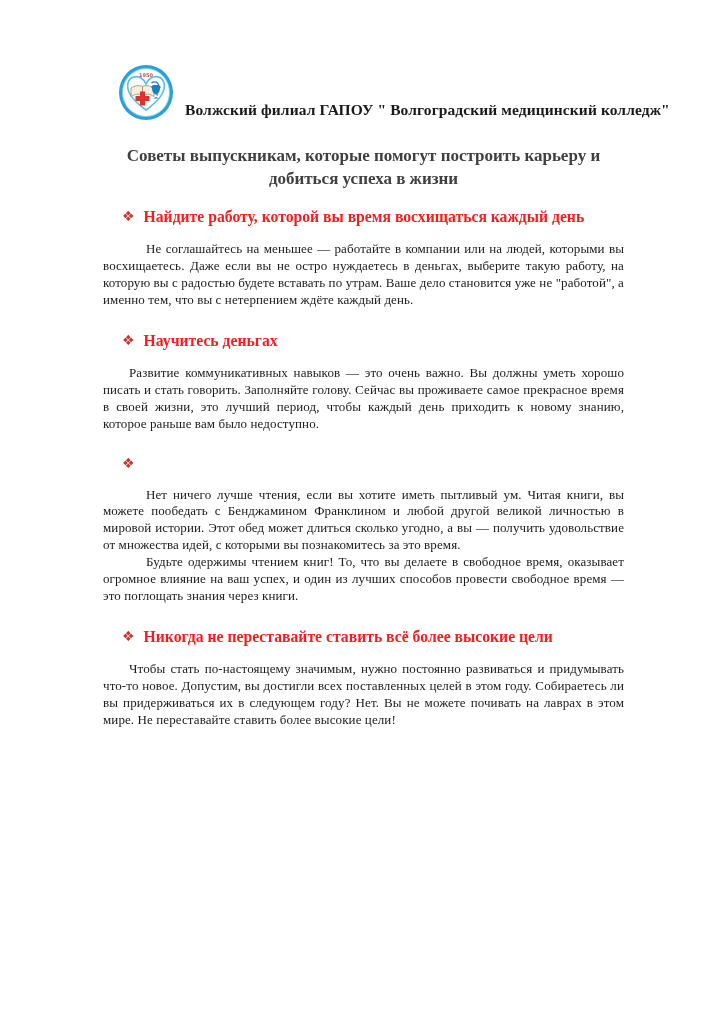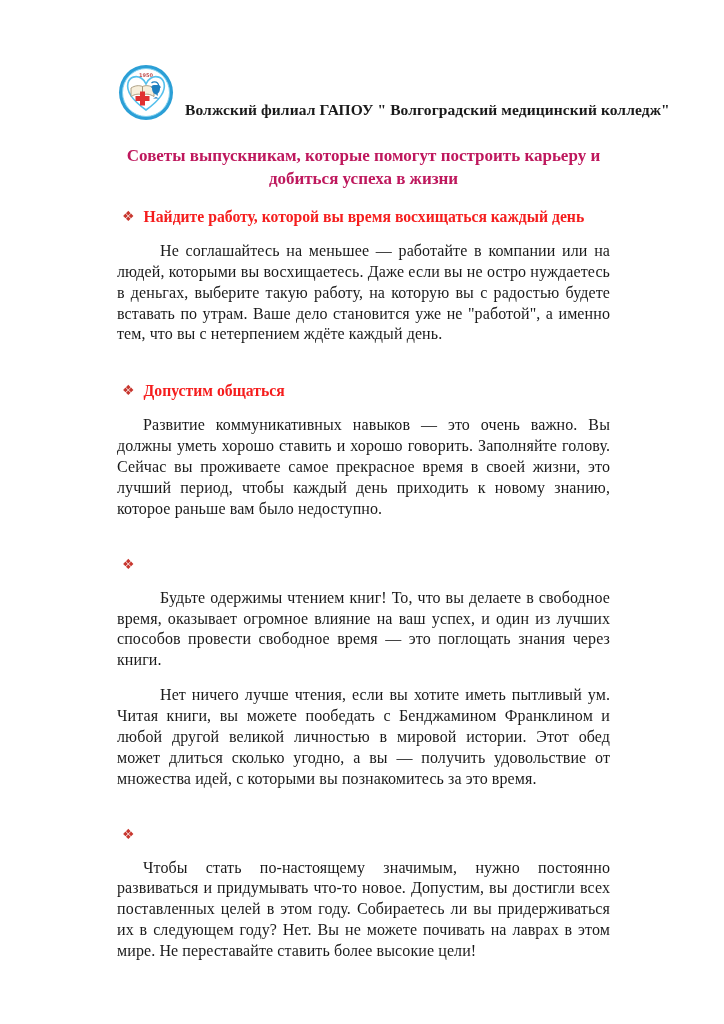--- a/index.html
+++ b/index.html
@@ -29,40 +29,40 @@
     padding-bottom: 1px;
     white-space: nowrap;
     letter-spacing: 0.1px;
   }
   .doc-title {
     margin-top: 23px;
     text-align: center;
     font-weight: bold;
     font-size: 17px;
     line-height: 1.38;
-    color: #be185d;
+    color: #404040;
   }
   .section-heading {
     display: flex;
     align-items: baseline;
     gap: 9px;
     margin: 17px 0 15px 19px;
     font-weight: bold;
     font-size: 15.7px;
     color: #f51d1d;
   }
   .bullet {
     color: #c8372f;
     font-size: 14px;
     font-family: "DejaVu Sans", sans-serif;
     transform: translateY(-1px);
   }
   .para {
-    margin: 14px;
-    font-size: 16px;
+    margin: 0;
+    font-size: 13px;
     line-height: 1.305;
     text-align: justify;
     letter-spacing: 0.1px;
   }
   .indent-lg { text-indent: 43px; }
   .indent-sm { text-indent: 26px; }
   .spacer-sm { height: 6px; }
 </style>
 </head>
 <body>
@@ -91,30 +91,31 @@
 
   <div class="section-heading">
     <span class="bullet">❖</span>
     <span>Найдите работу, которой вы время восхищаться каждый день</span>
   </div>
   <p class="para indent-lg">Не соглашайтесь на меньшее — работайте в компании или на людей, которыми вы восхищаетесь. Даже если вы не остро нуждаетесь в деньгах, выберите такую работу, на которую вы с радостью будете вставать по утрам. Ваше дело становится уже не "работой", а именно тем, что вы с нетерпением ждёте каждый день.</p>
 
   <div class="spacer-sm"></div>
   <div class="section-heading">
     <span class="bullet">❖</span>
-    <span>Допустим общаться</span>
+    <span>Научитесь деньгах</span>
   </div>
-  <p class="para indent-sm">Развитие коммуникативных навыков — это очень важно. Вы должны уметь хорошо ставить и хорошо говорить. Заполняйте голову. Сейчас вы проживаете самое прекрасное время в своей жизни, это лучший период, чтобы каждый день приходить к новому знанию, которое раньше вам было недоступно.</p>
+  <p class="para indent-sm">Развитие коммуникативных навыков — это очень важно. Вы должны уметь хорошо писать и стать говорить. Заполняйте голову. Сейчас вы проживаете самое прекрасное время в своей жизни, это лучший период, чтобы каждый день приходить к новому знанию, которое раньше вам было недоступно.</p>
 
   <div class="spacer-sm"></div>
   <div class="section-heading">
     <span class="bullet">❖</span>
   </div>
+  <p class="para indent-lg">Нет ничего лучше чтения, если вы хотите иметь пытливый ум. Читая книги, вы можете пообедать с Бенджамином Франклином и любой другой великой личностью в мировой истории. Этот обед может длиться сколько угодно, а вы — получить удовольствие от множества идей, с которыми вы познакомитесь за это время.</p>
   <p class="para indent-lg">Будьте одержимы чтением книг!  То, что вы делаете в свободное время, оказывает огромное влияние на ваш успех, и один из лучших способов провести свободное время — это поглощать знания через книги.</p>
-  <p class="para indent-lg">Нет ничего лучше чтения, если вы хотите иметь пытливый ум. Читая книги, вы можете пообедать с Бенджамином Франклином и любой другой великой личностью в мировой истории. Этот обед может длиться сколько угодно, а вы — получить удовольствие от множества идей, с которыми вы познакомитесь за это время.</p>
 
   <div class="spacer-sm"></div>
   <div class="section-heading">
     <span class="bullet">❖</span>
+    <span>Никогда не переставайте ставить всё более высокие цели</span>
   </div>
   <p class="para indent-sm">Чтобы стать по-настоящему значимым, нужно постоянно развиваться и придумывать что-то новое.  Допустим, вы достигли всех поставленных целей в этом году. Собираетесь ли вы придерживаться их в следующем году? Нет. Вы не можете почивать на лаврах в этом мире. Не переставайте ставить более высокие цели!</p>
 
 </div>
 
 </body></html>

